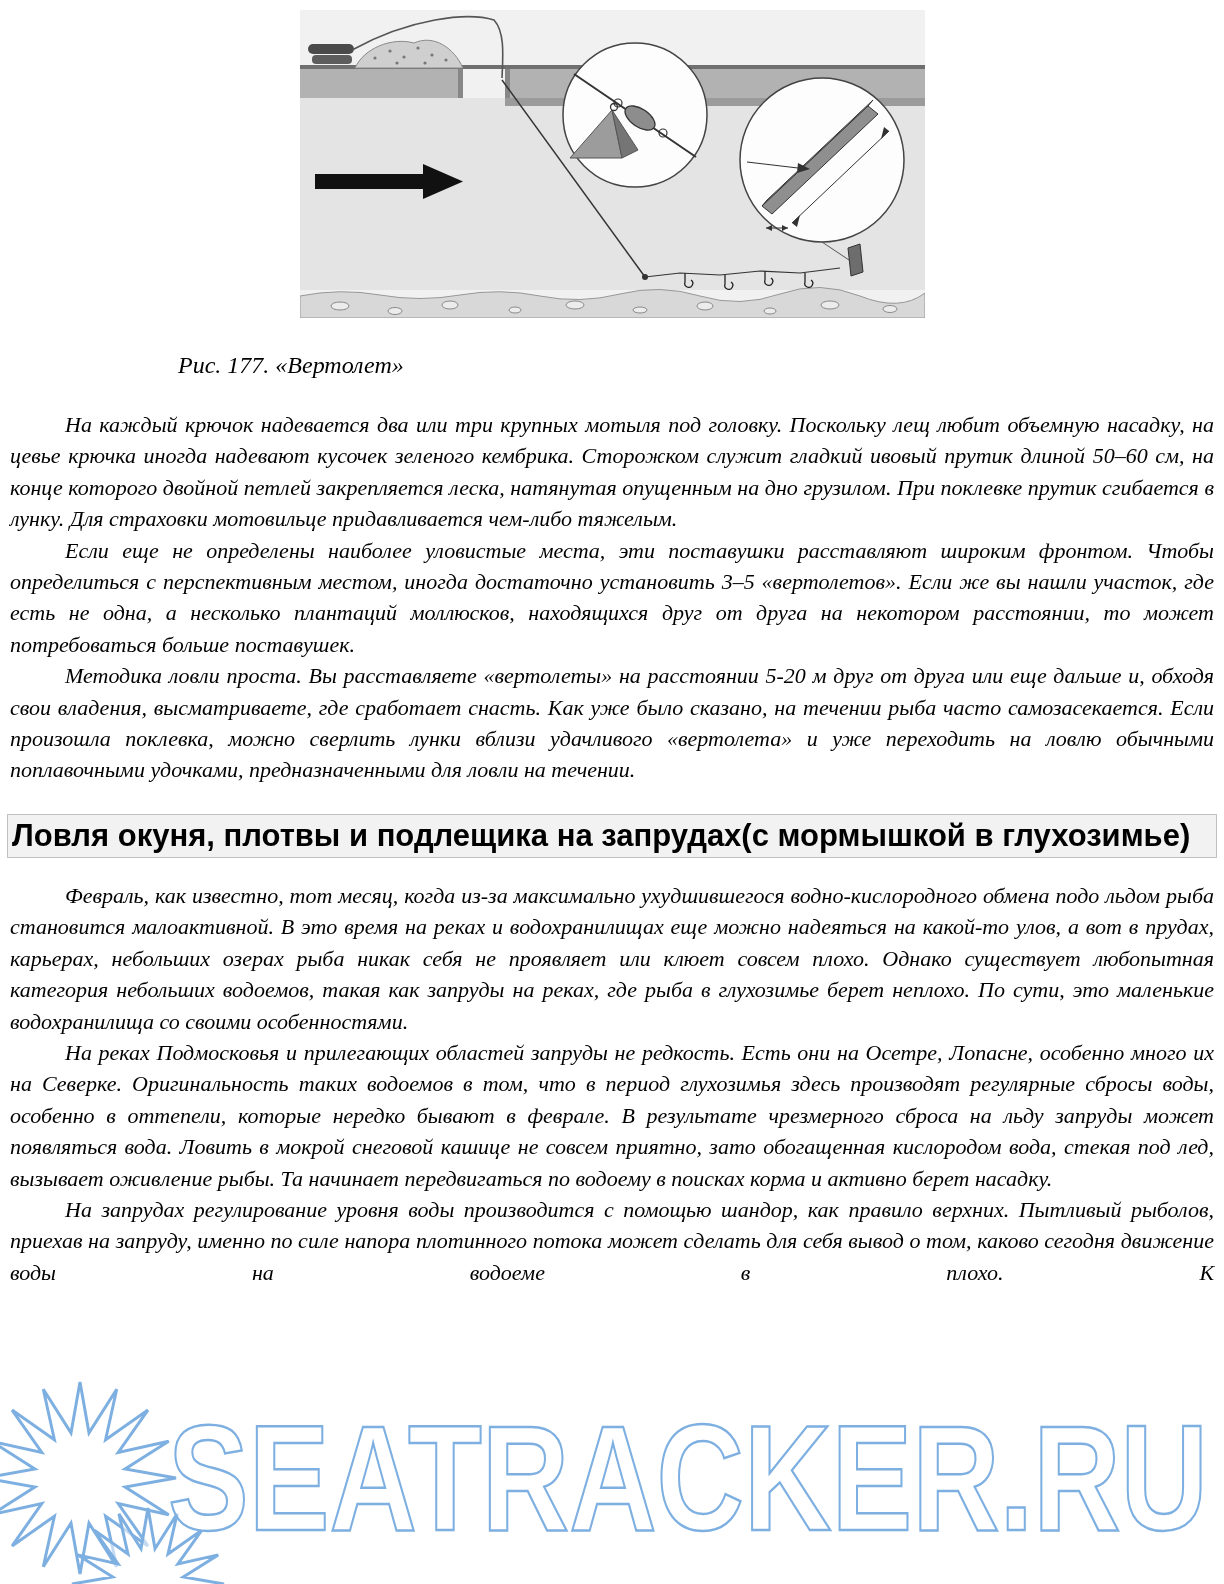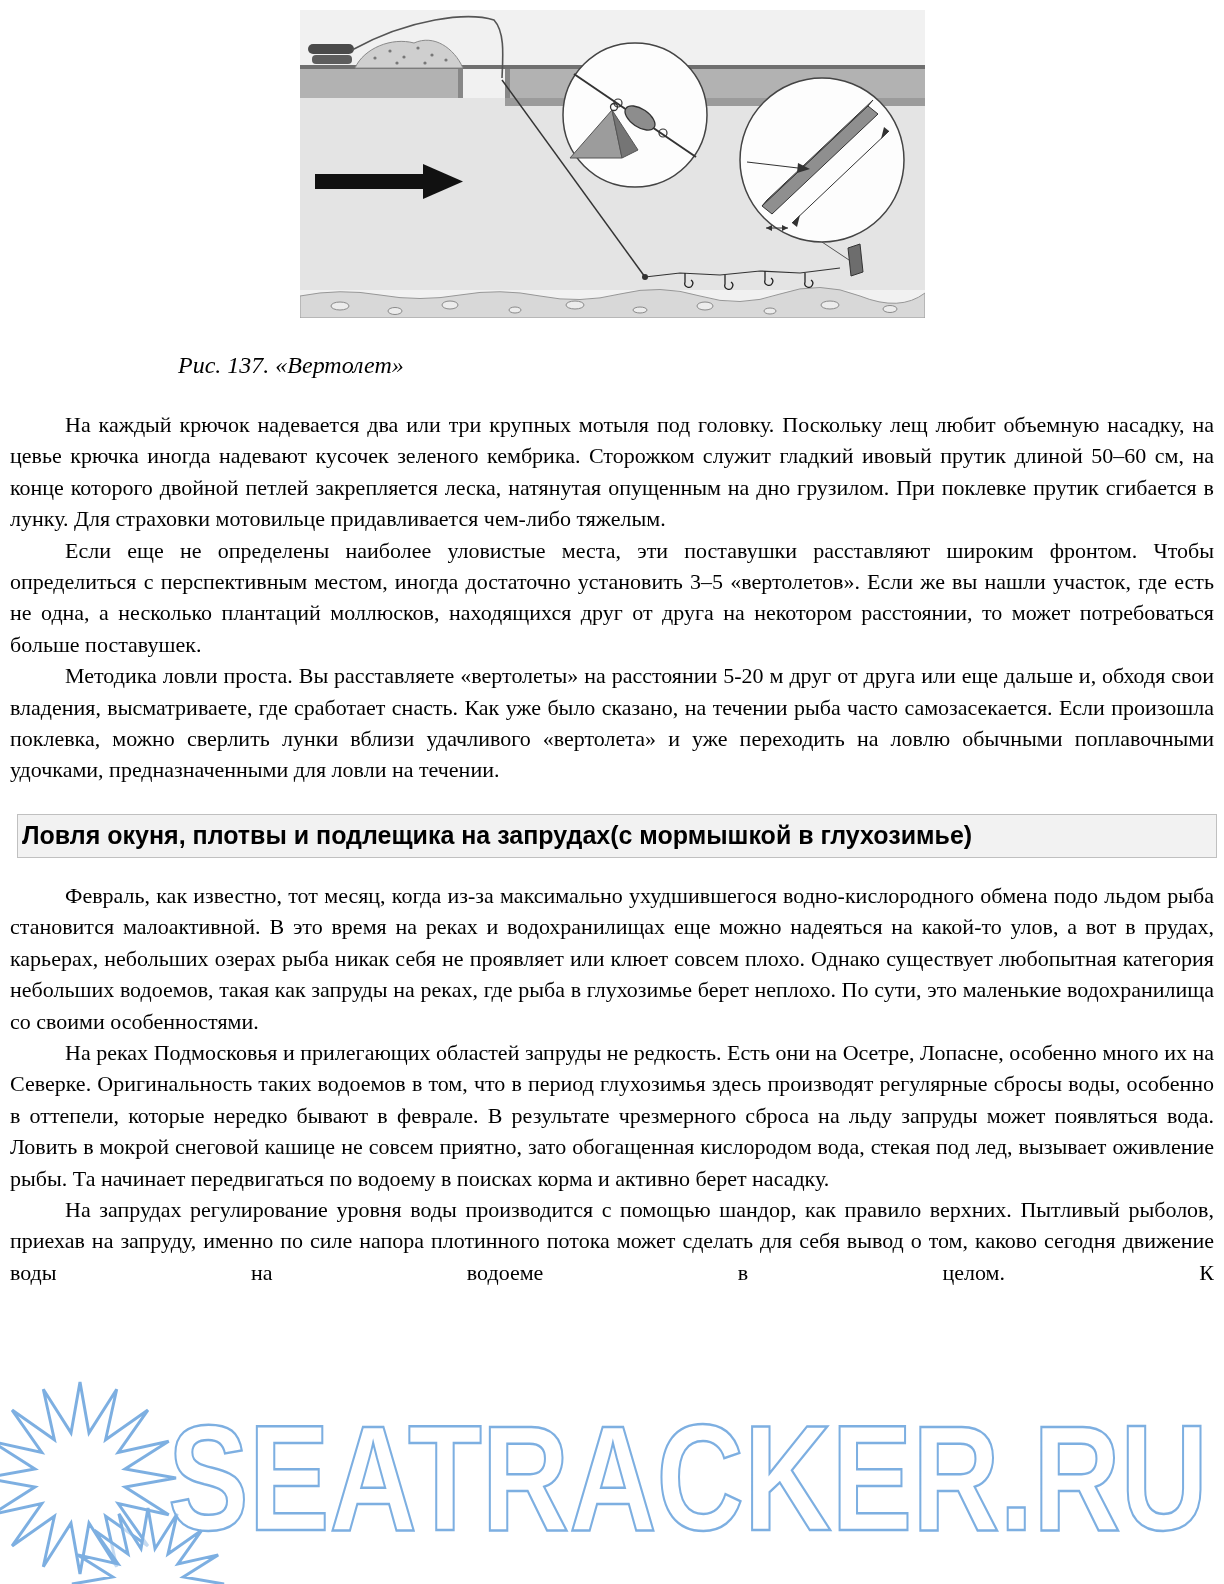--- a/index.html
+++ b/index.html
@@ -19,34 +19,35 @@
   .caption{
     font-style:italic;
     font-size:24px;
     margin:34px 0 0 178px;
   }
   .text-block{
     margin:30px 10px 0 10px;
     font-size:22px;
     line-height:31.4px;
     text-align:justify;
+    font-style:italic;
   }
   .text-block p{
     margin:0;
     text-indent:55px;
   }
   .cut{text-align-last:justify;}
   .section-heading{
-    margin:28px 7px 0 17px;
+    margin:28px 7px 0 7px;
     padding:5px 12px 6px 4px;
     background:#f2f2f2;
     border:1px solid #c0c0c0;
     font-family:"Liberation Sans", sans-serif;
     font-weight:bold;
-    font-size:25px;
+    font-size:31px;
     line-height:31px;
   }
   .body-block{margin-top:22px;}
   .watermark{
     position:absolute;
     left:0;top:1378px;
     width:1224px;height:206px;
     opacity:.62;
     pointer-events:none;
   }
@@ -140,33 +141,33 @@
       <line x1="492" y1="213" x2="589" y2="121" stroke="#333" stroke-width="1"></line>
       <polygon points="492,213 500,205 497,217" fill="#333"></polygon>
       <polygon points="589,121 581,129 584,117" fill="#333"></polygon>
       <line x1="466" y1="218" x2="488" y2="218" stroke="#333" stroke-width="1"></line>
       <polygon points="466,218 472,215 472,221" fill="#333"></polygon>
       <polygon points="488,218 482,215 482,221" fill="#333"></polygon>
     </g>
   </svg>
 </div>
 
-<div class="caption">Рис. 137. «Вертолет»</div>
+<div class="caption">Рис. 177. «Вертолет»</div>
 
 <div class="text-block">
   <p>На каждый крючок надевается два или три крупных мотыля под головку. Поскольку лещ любит объемную насадку, на цевье крючка иногда надевают кусочек зеленого кембрика. Сторожком служит гладкий ивовый прутик длиной 50–60 см, на конце которого двойной петлей закрепляется леска, натянутая опущенным на дно грузилом. При поклевке прутик сгибается в лунку. Для страховки мотовильце придавливается чем-либо тяжелым.</p>
   <p>Если еще не определены наиболее уловистые места, эти поставушки расставляют широким фронтом. Чтобы определиться с перспективным местом, иногда достаточно установить 3–5 «вертолетов». Если же вы нашли участок, где есть не одна, а несколько плантаций моллюсков, находящихся друг от друга на некотором расстоянии, то может потребоваться больше поставушек.</p>
   <p>Методика ловли проста. Вы расставляете «вертолеты» на расстоянии 5-20 м друг от друга или еще дальше и, обходя свои владения, высматриваете, где сработает снасть. Как уже было сказано, на течении рыба часто самозасекается. Если произошла поклевка, можно сверлить лунки вблизи удачливого «вертолета» и уже переходить на ловлю обычными поплавочными удочками, предназначенными для ловли на течении.</p>
 </div>
 
 <div class="section-heading">Ловля окуня, плотвы и подлещика на запрудах(с мормышкой в глухозимье)</div>
 
 <div class="text-block body-block">
   <p>Февраль, как известно, тот месяц, когда из-за максимально ухудшившегося водно-кислородного обмена подо льдом рыба становится малоактивной. В это время на реках и водохранилищах еще можно надеяться на какой-то улов, а вот в прудах, карьерах, небольших озерах рыба никак себя не проявляет или клюет совсем плохо. Однако существует любопытная категория небольших водоемов, такая как запруды на реках, где рыба в глухозимье берет неплохо. По сути, это маленькие водохранилища со своими особенностями.</p>
   <p>На реках Подмосковья и прилегающих областей запруды не редкость. Есть они на Осетре, Лопасне, особенно много их на Северке. Оригинальность таких водоемов в том, что в период глухозимья здесь производят регулярные сбросы воды, особенно в оттепели, которые нередко бывают в феврале. В результате чрезмерного сброса на льду запруды может появляться вода. Ловить в мокрой снеговой кашице не совсем приятно, зато обогащенная кислородом вода, стекая под лед, вызывает оживление рыбы. Та начинает передвигаться по водоему в поисках корма и активно берет насадку.</p>
-  <p class="cut">На запрудах регулирование уровня воды производится с помощью шандор, как правило верхних. Пытливый рыболов, приехав на запруду, именно по силе напора плотинного потока может сделать для себя вывод о том, каково сегодня движение воды на водоеме в целом. К</p>
+  <p class="cut">На запрудах регулирование уровня воды производится с помощью шандор, как правило верхних. Пытливый рыболов, приехав на запруду, именно по силе напора плотинного потока может сделать для себя вывод о том, каково сегодня движение воды на водоеме в плохо. К</p>
 </div>
 
 <svg class="watermark" viewBox="0 0 1224 206">
   <polygon fill="rgba(255,255,255,0.55)" stroke="#2f7fd0" stroke-width="3" points="80.0,4.0 89.0,54.9 116.7,11.3 105.6,61.8 147.9,32.1 118.2,74.4 168.7,63.3 125.1,91.0 176.0,100.0 125.1,109.0 168.7,136.7 118.2,125.6 147.9,167.9 105.6,138.2 116.7,188.7 89.0,145.1 80.0,196.0 71.0,145.1 43.3,188.7 54.4,138.2 12.1,167.9 41.8,125.6 -8.7,136.7 34.9,109.0 -16.0,100.0 34.9,91.0 -8.7,63.3 41.8,74.4 12.1,32.1 54.4,61.8 43.3,11.3 71.0,54.9"></polygon>
   <polygon fill="rgba(255,255,255,0.55)" stroke="#2f7fd0" stroke-width="3" points="148.0,130.0 155.0,170.7 177.1,135.8 168.0,176.1 201.7,152.3 177.9,186.0 218.2,176.9 183.3,199.0 224.0,206.0 183.3,213.0 218.2,235.1 177.9,226.0 201.7,259.7 168.0,235.9 177.1,276.2 155.0,241.3 148.0,282.0 141.0,241.3 118.9,276.2 128.0,235.9 94.3,259.7 118.1,226.0 77.8,235.1 112.7,213.0 72.0,206.0 112.7,199.0 77.8,176.9 118.1,186.0 94.3,152.3 128.0,176.1 118.9,135.8 141.0,170.7"></polygon>
   <text x="168" y="152" font-family="Liberation Sans, sans-serif" font-weight="bold" font-size="150" fill="rgba(255,255,255,0.35)" stroke="#2f7fd0" stroke-width="2.5" textLength="1040" lengthAdjust="spacingAndGlyphs">SEATRACKER.RU</text>
 </svg>
 
 </body></html>

